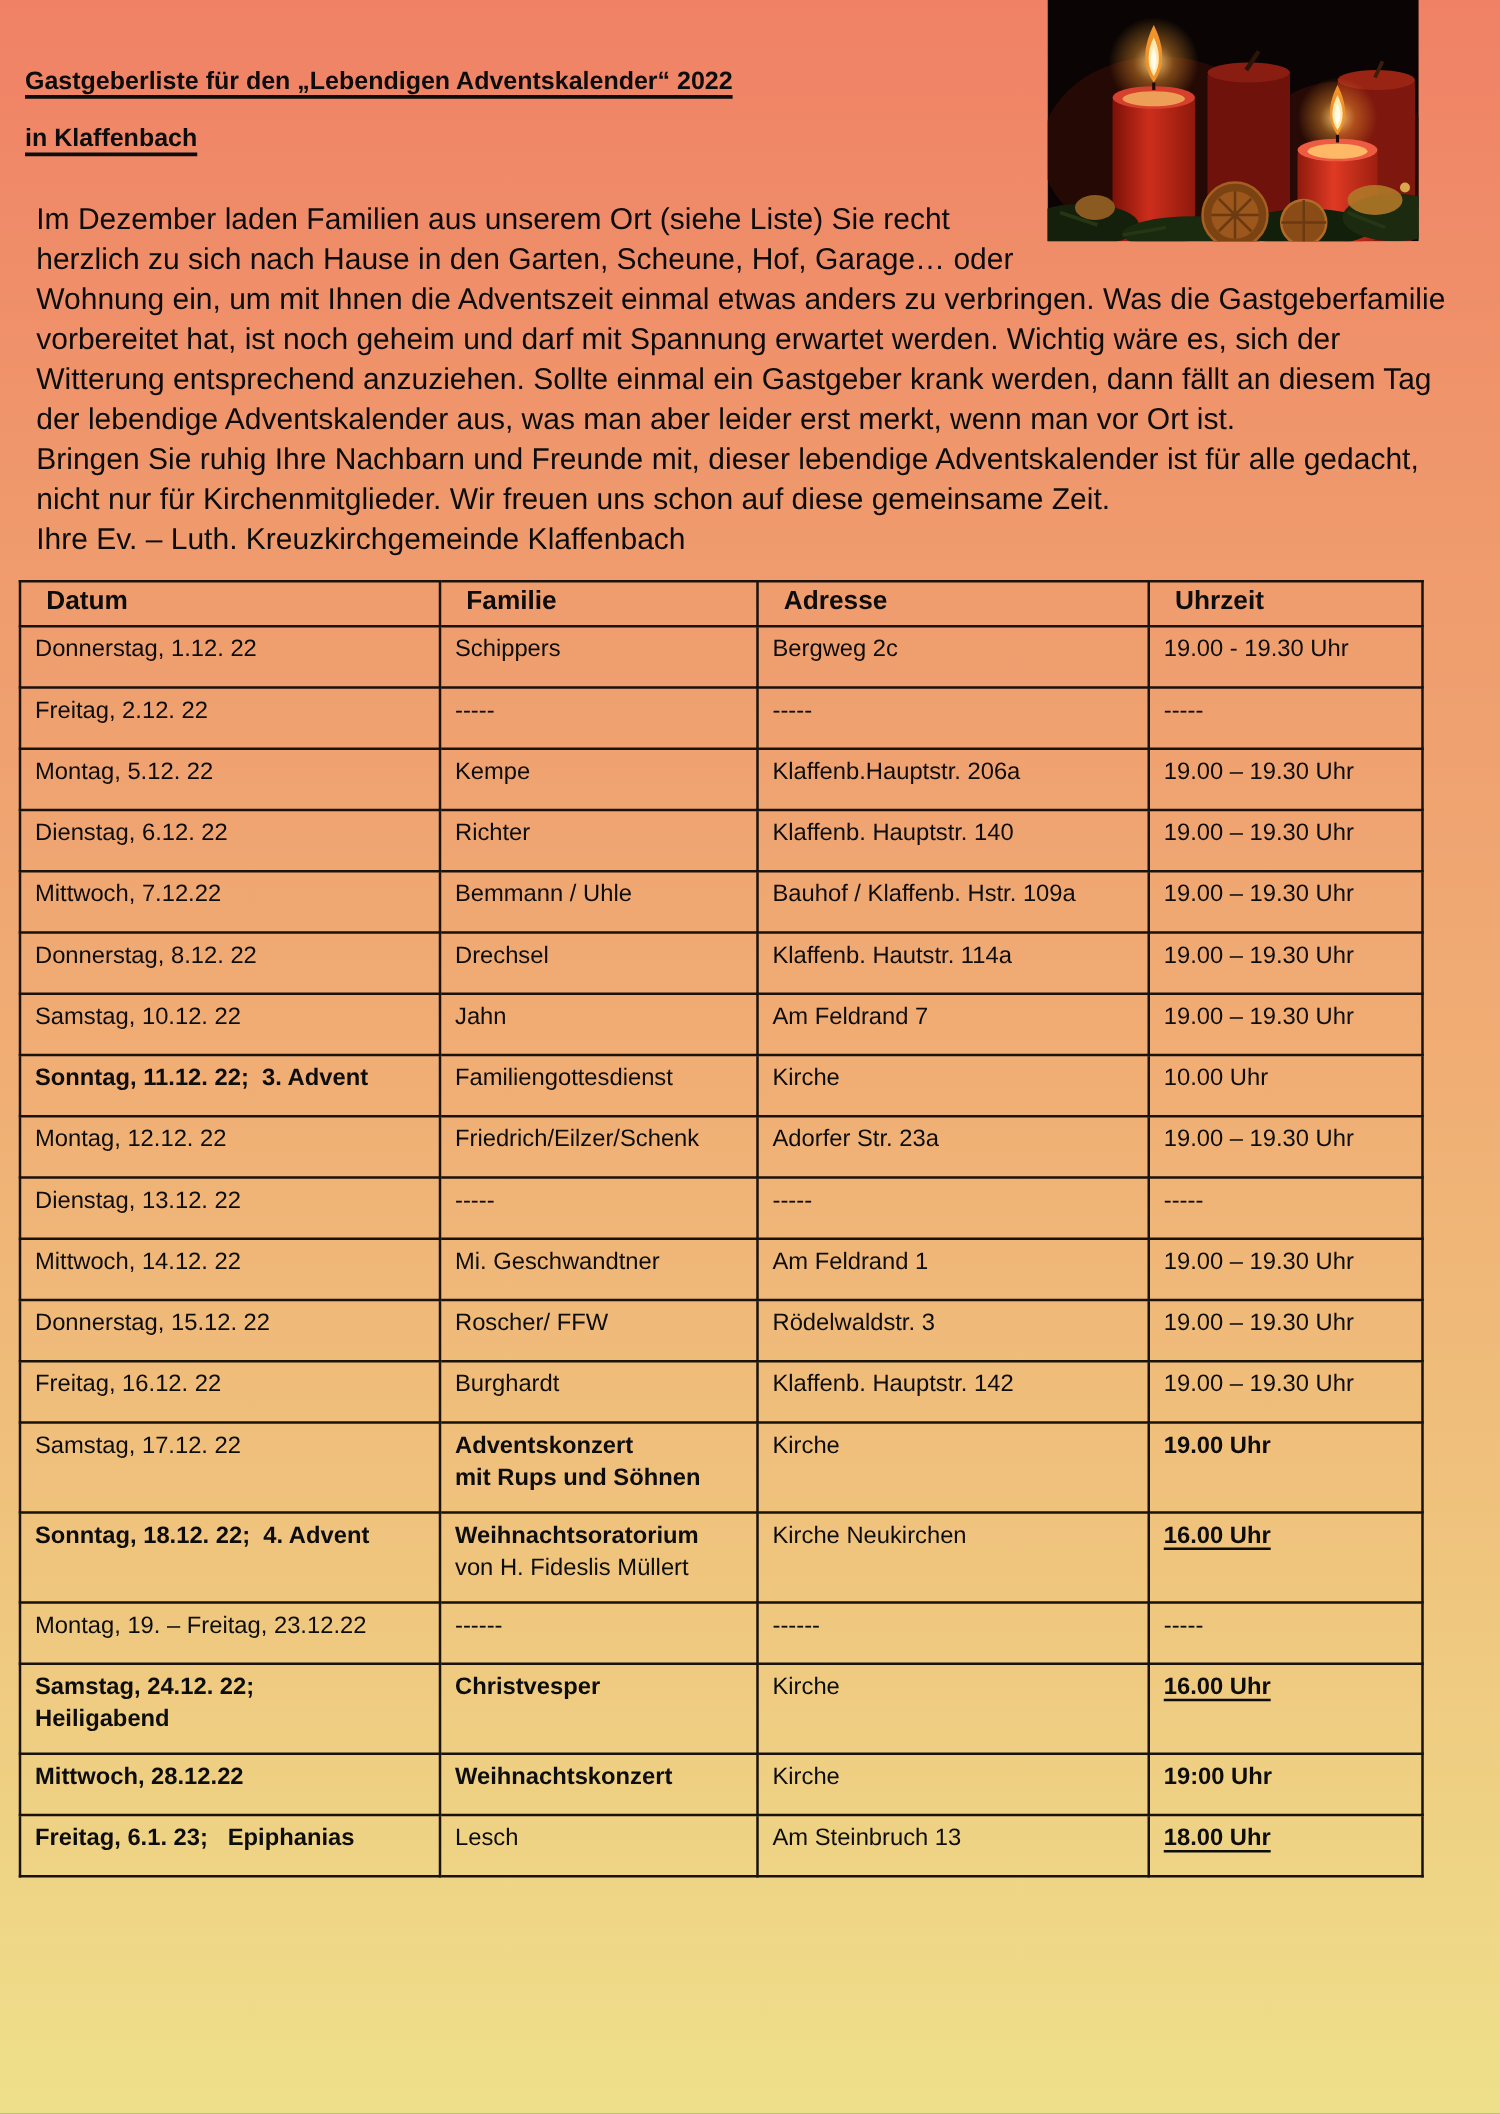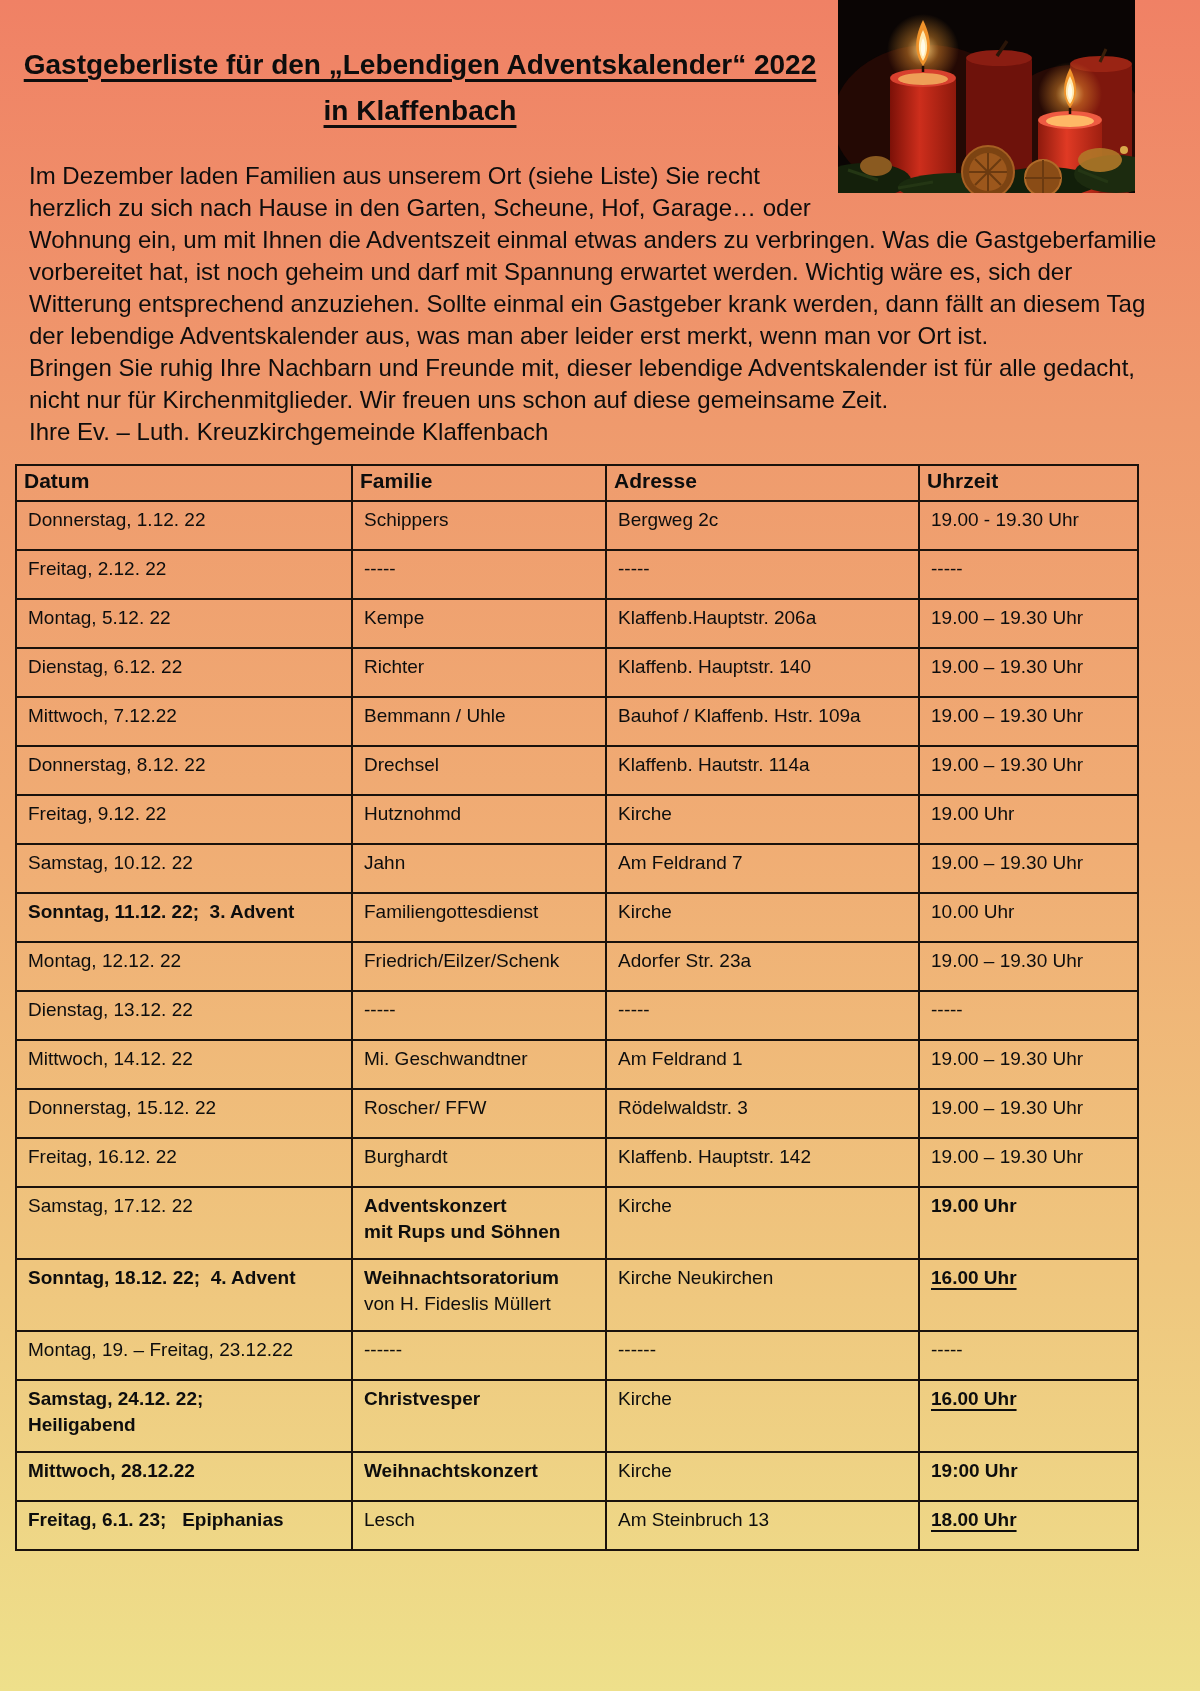--- a/index.html
+++ b/index.html
@@ -12,23 +12,23 @@
     color:#0d0d0d;
     background:linear-gradient(180deg,#f08165 0%,#ef9a6d 25%,#f0ad74 50%,#efc67e 75%,#eee08b 100%);
   }
   .photo{
     position:absolute;top:0;right:65px;
     width:297px;height:193px;
     display:block;
   }
   .title-block{
     margin:42px 380px 0 20px;
-    text-align:center;
+    text-align:left;
     font-weight:bold;
-    font-size:28px;
+    font-size:20px;
     line-height:46px;
     white-space:nowrap;
   }
   .title-line{
     text-decoration:underline;
     text-decoration-thickness:2.5px;
     text-underline-offset:5px;
   }
   .intro{
     margin:26px 20px 0 29px;
@@ -45,21 +45,21 @@
   table.schedule th, table.schedule td{
     border:2px solid #1a120c;
     vertical-align:top;
     text-align:left;
     white-space:pre-wrap;
     overflow:hidden;
   }
   table.schedule th{
     font-size:21px;
     font-weight:bold;
-    padding:3px 11px 5px 7px;
+    padding:3px 11px 5px 20px;
     height:26px;
   }
   table.schedule td{
     font-size:19px;
     line-height:26px;
     padding:5px 10px 13px 11px;
   }
   table.schedule tbody tr{height:49px;}
   .b{font-weight:bold;}
   .u{text-decoration:underline;text-decoration-thickness:2px;text-underline-offset:4px;}
@@ -196,26 +196,20 @@
           <td><span class="">Bauhof / Klaffenb. Hstr. 109a</span></td>
           <td><span class="">19.00 – 19.30 Uhr</span></td>
         </tr>
         <tr>
           <td><span class="">Donnerstag, 8.12. 22</span></td>
           <td><span class="">Drechsel</span></td>
           <td><span class="">Klaffenb. Hautstr. 114a</span></td>
           <td><span class="">19.00 – 19.30 Uhr</span></td>
         </tr>
         <tr>
-          <td><span class="">Freitag, 9.12. 22</span></td>
-          <td><span class="">Hutznohmd</span></td>
-          <td><span class="">Kirche</span></td>
-          <td><span class="">19.00 Uhr</span></td>
-        </tr>
-        <tr>
           <td><span class="">Samstag, 10.12. 22</span></td>
           <td><span class="">Jahn</span></td>
           <td><span class="">Am Feldrand 7</span></td>
           <td><span class="">19.00 – 19.30 Uhr</span></td>
         </tr>
         <tr>
           <td><span class="b ">Sonntag, 11.12. 22;  3. Advent</span></td>
           <td><span class="">Familiengottesdienst</span></td>
           <td><span class="">Kirche</span></td>
           <td><span class="">10.00 Uhr</span></td>

